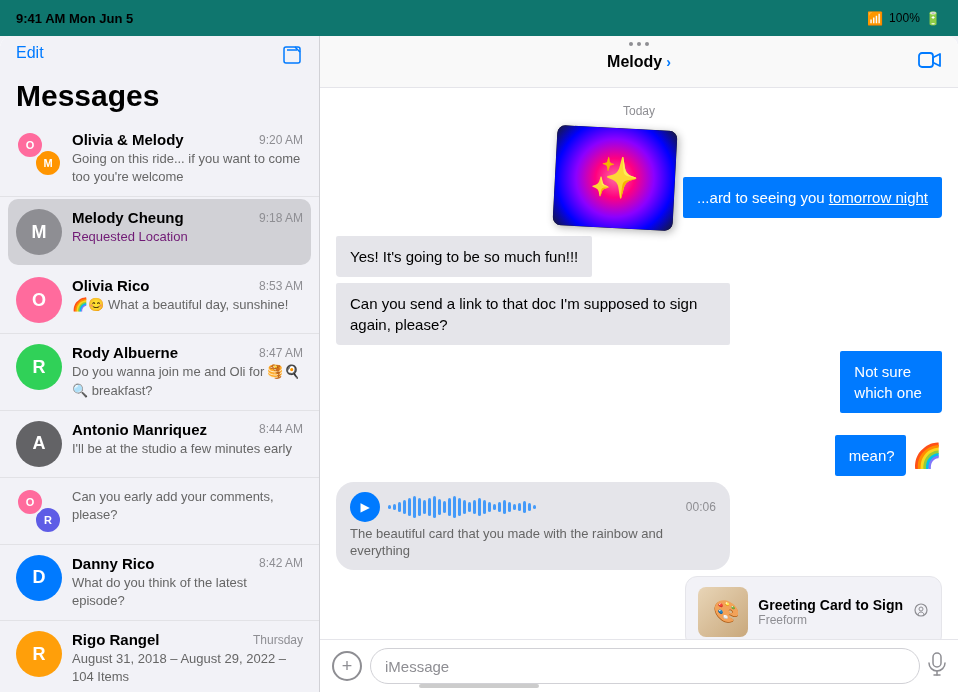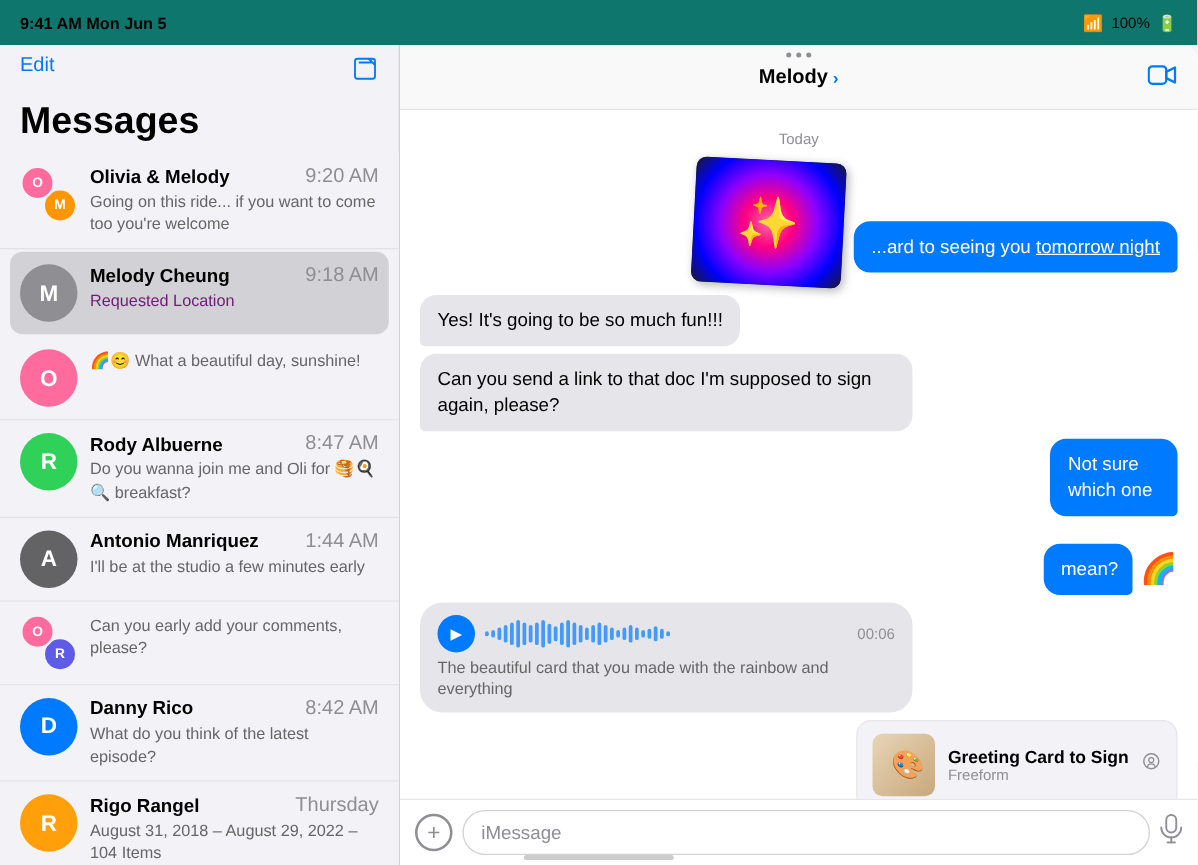--- a/index.html
+++ b/index.html
@@ -148,21 +148,21 @@
       justify-content: space-between;
       align-items: center;
       margin-bottom: 2px;
     }
     .conv-name {
       font-size: 15px;
       font-weight: 600;
       color: #000;
     }
     .conv-time {
-      font-size: 16px;
+      font-size: 12px;
       color: #8e8e93;
       white-space: nowrap;
       text-align: right;
     }
     .conv-preview {
       font-size: 13px;
       color: #701a75;
       line-height: 1.4;
       white-space: nowrap;
       overflow: hidden;
@@ -234,21 +234,21 @@
     }
     .message-row.sent {
       justify-content: flex-end;
     }
     .message-row.received {
       justify-content: flex-start;
     }
     .bubble {
       max-width: 65%;
       padding: 10px 14px;
-      border-radius: 13px;
+      border-radius: 2px;
       font-size: 15px;
       line-height: 1.4;
     }
     .bubble.sent {
       background: #007aff;
       color: #fff;
       border-bottom-right-radius: 4px;
     }
     .bubble.received {
       background: #e5e5ea;
@@ -473,41 +473,45 @@
             <span class="conv-name">Melody Cheung</span>
             <span class="conv-time">9:18 AM</span>
           </div>
           <div class="conv-preview">Requested Location</div>
         </div>
       </div>
 
       <div class="conversation-item">
         <div class="avatar" style="background:#ff6b9d;">O</div>
         <div class="conv-content">
+          <div class="conv-top">
+            <span class="conv-name">Olivia Rico</span>
+            <span class="conv-time">8:53 AM</span>
+          </div>
           <div class="conv-preview-multi">🌈😊 What a beautiful day, sunshine!</div>
         </div>
       </div>
 
       <div class="conversation-item">
         <div class="avatar" style="background:#30d158;">R</div>
         <div class="conv-content">
           <div class="conv-top">
             <span class="conv-name">Rody Albuerne</span>
             <span class="conv-time">8:47 AM</span>
           </div>
           <div class="conv-preview-multi">Do you wanna join me and Oli for 🥞🍳🔍 breakfast?</div>
         </div>
       </div>
 
       <div class="conversation-item">
         <div class="avatar" style="background:#636366;">A</div>
         <div class="conv-content">
           <div class="conv-top">
             <span class="conv-name">Antonio Manriquez</span>
-            <span class="conv-time">1:44 AM</span>
+            <span class="conv-time">8:44 AM</span>
           </div>
           <div class="conv-preview-multi">I'll be at the studio a few minutes early</div>
         </div>
       </div>
 
       <div class="conversation-item">
         <div class="avatar-group">
           <div class="av1" style="background:#ff6b9d;">O</div>
           <div class="av2" style="background:#5e5ce6;">R</div>
         </div>

